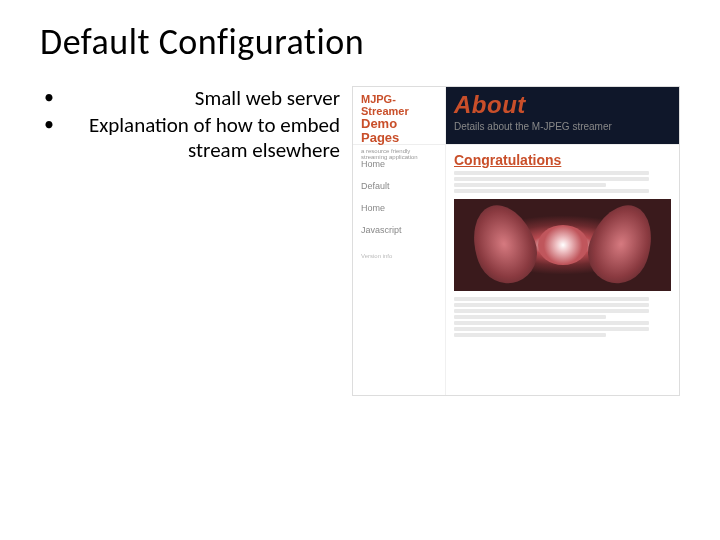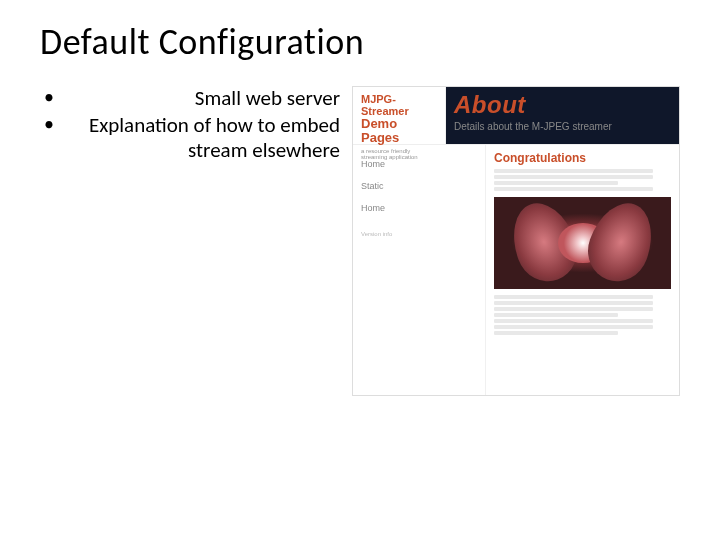--- a/index.html
+++ b/index.html
@@ -101,21 +101,20 @@
     letter-spacing: 0.5px;
   }
   .sh-about-sub {
     color: #888;
     font-size: 10px;
     margin-top: 2px;
   }
   .sh-body {
     display: flex;
     height: calc(100% - 58px);
-    gap: 40px;
   }
   .sh-nav {
     width: 92px;
     padding: 8px 8px;
     font-size: 9px;
     color: #888;
   }
   .sh-nav div {
     padding: 6px 0;
   }
@@ -123,23 +122,24 @@
     flex: 1;
     border-left: 1px solid #f0f0f0;
     padding: 6px 8px 8px 8px;
     font-size: 6px;
     color: #777;
     line-height: 1.3;
     position: relative;
   }
   .sh-congrats {
     color: #c94f2a;
-    font-size: 12px;
+    font-size: 14px;
     font-weight: bold;
     margin-bottom: 0;
+    text-decoration: underline;
   }
   .sh-blur-line {
     background: #e8e8e8;
     height: 4px;
     margin: 2px 0;
     border-radius: 1px;
   }
   .sh-blur-line.short { width: 70%; }
   .sh-blur-line.med { width: 90%; }
   .sh-image {
@@ -207,22 +207,23 @@
           <div class="t3">a resource friendly streaming application</div>
         </div>
         <div class="sh-about">
           <div class="sh-about-title">About</div>
           <div class="sh-about-sub">Details about the M-JPEG streamer</div>
         </div>
       </div>
       <div class="sh-body">
         <div class="sh-nav">
           <div>Home</div>
-          <div>Static</div>
+          <div>Default</div>
           <div>Home</div>
+          <div>Javascript</div>
           <div class="sh-version">Version info</div>
         </div>
         <div class="sh-main">
           <div class="sh-congrats">Congratulations</div>
           <div class="sh-blur-line med"></div>
           <div class="sh-blur-line med"></div>
           <div class="sh-blur-line short"></div>
           <div class="sh-blur-line med"></div>
           <div class="sh-image">
             <div class="center-petal"></div>

